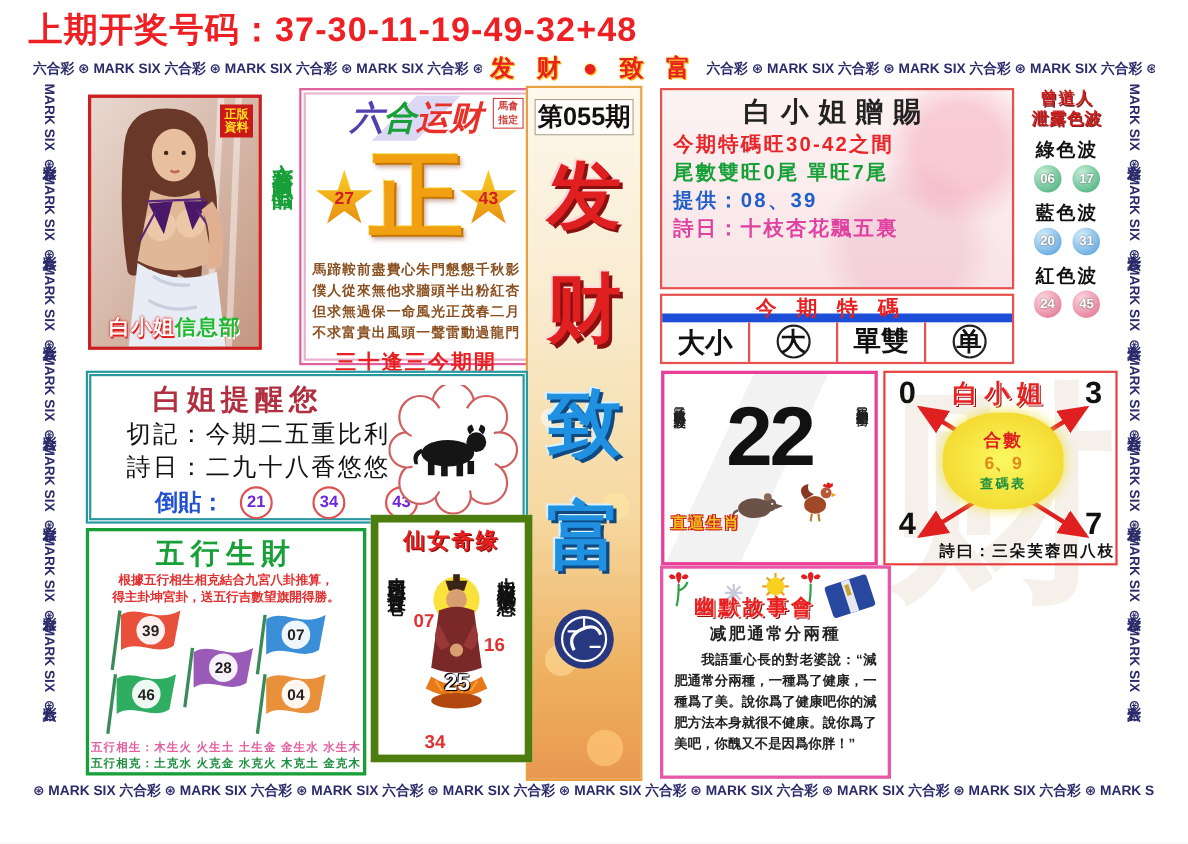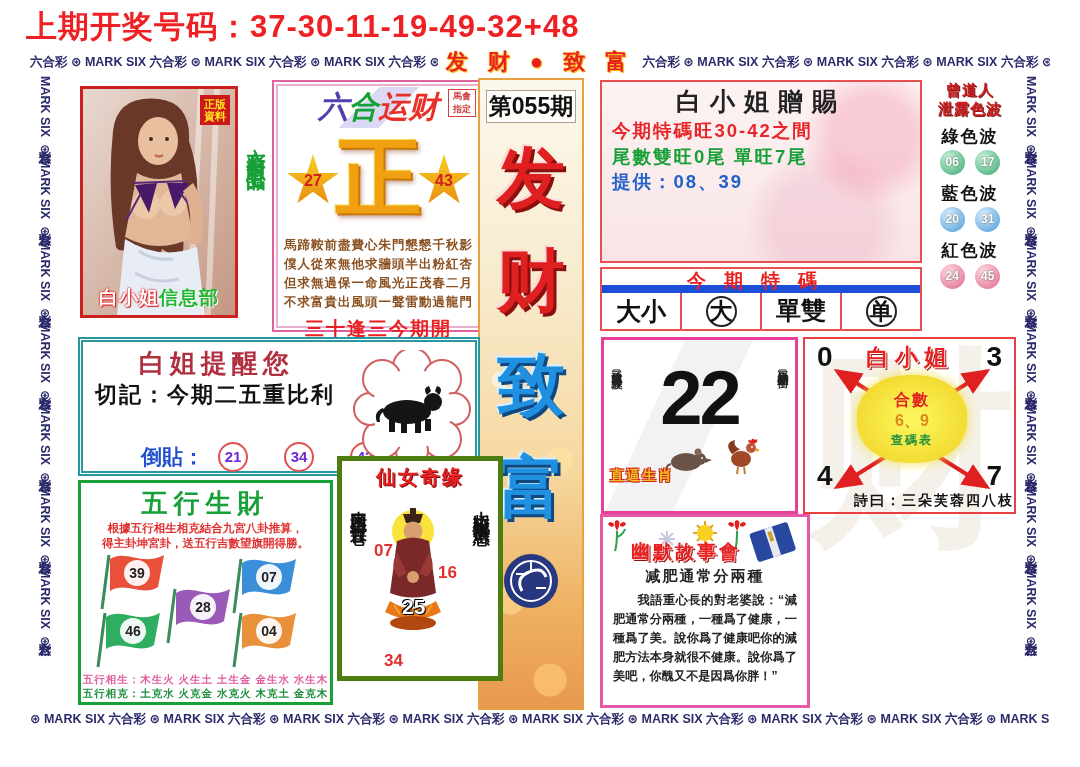--- a/index.html
+++ b/index.html
@@ -59,41 +59,41 @@
                font-weight:900; color:#f0a010; font-family:"Liberation Serif",serif;
                text-shadow:2px 2px 0 #c87808, -1px -1px 0 #f8e060, 3px 4px 5px rgba(120,40,0,.45); }
   .verses { display:flex; justify-content:space-between; padding:0 10px; margin-top:10px; }
   .vcol { font-size:12.5px; font-weight:bold; color:#8a5020; line-height:19px; letter-spacing:1px;}
   .luck-footer { text-align:center; color:#e82020; font-size:19px; font-weight:900; margin-top:4px; letter-spacing:2px;}
 
   
   .remind-box { left:78px; top:337px; width:402px; height:139px; border:5px double #2898a0; background:#fff; }
   .remind-title { position:absolute; top:4px; left:0; width:68%; text-align:center;
                   font-size:26px; font-weight:900; color:#b03040; letter-spacing:5px; }
-  .remind-line { position:absolute; left:12px; font-family:"Liberation Serif",serif;
-                 font-size:22px; font-weight:bold; color:#111; letter-spacing:2px; }
+  .remind-line { position:absolute; left:32px; font-family:"Liberation Serif",serif;
+                 font-size:22px; font-weight:normal; color:#111; letter-spacing:2px; }
   .rl1 { top:38px; } .rl2 { top:68px; }
   .paste-row { position:absolute; left:58px; top:100px; display:flex; align-items:center; }
   .paste-label { color:#2050d0; font-size:21px; font-weight:900; margin-right:14px; }
   .pnum { display:inline-block; width:30px; height:30px; border:2px solid #e05050; border-radius:50%;
           color:#6d28d9; font-size:15px; font-weight:bold; line-height:26px; text-align:center; margin-right:36px; }
   .cloud { position:absolute; right:4px; top:8px; }
 
   
   .wuxing-box { left:78px; top:480px; width:255px; height:225px; border:3px solid #18a038; background:#fff; }
   .wx-title { text-align:center; font-size:26px; font-weight:900; color:#18a038; letter-spacing:6px; margin-top:3px;}
   .wx-desc { text-align:center; font-size:11.5px; font-weight:bold; color:#e03030; line-height:15px; }
   .flag-field { position:relative; height:122px; }
   .flag { position:absolute; }
   .f1{left:16px;top:0;} .f2{left:148px;top:4px;} .f3{left:82px;top:34px;} .f4{left:12px;top:58px;} .f5{left:148px;top:58px;}
   .wx-sheng { text-align:center; font-size:10.5px; font-weight:bold; color:#e060a0; letter-spacing:1px;}
   .wx-ke    { text-align:center; font-size:10.5px; font-weight:bold; color:#209040; letter-spacing:1px;}
 
   
-  .fairy-box { left:337px; top:456px; width:166px; height:225px; border:5px solid #4d7c0f; background:#fff; }
+  .fairy-box { left:337px; top:468px; width:147px; height:225px; border:7px solid #4d7c0f; background:#fff; }
   .fairy-title { text-align:center; font-size:20px; font-weight:900; color:#e82020; letter-spacing:2px;
                  margin-top:3px; text-shadow:1px 1px 0 #801010; }
   .fairy-v { position:absolute; writing-mode:vertical-rl; text-orientation:upright;
              font-family:"Liberation Serif",serif; font-size:17px; font-weight:bold; color:#111; letter-spacing:3px;}
   .fv-l { left:5px; top:36px; } .fv-r { right:5px; top:36px; }
   .deity { position:absolute; left:38px; top:40px; }
   .fn { position:absolute; font-weight:900; color:#e03030; font-size:17px; }
   .fn1{left:32px;top:80px;} .fn2{left:96px;top:102px;}
   .fn3{left:60px;top:134px;color:#fff;font-size:21px;text-shadow:0 0 2px #000,1px 1px 0 #000,-1px -1px 0 #000;}
   .fn4{left:42px;top:190px;}
@@ -288,20 +288,21 @@
       <path d="M20 39 q-7 -13 7 -19 q13 -6 17 5" stroke="#fff" stroke-width="3" fill="none"></path>
       <path d="M14 22 h10 M44 36 h-10 M29 10 v8" stroke="#fff" stroke-width="2" fill="none"></path>
     </svg>
   </div>
 
   <div class="box gift-box">
     <div class="gift-title">白小姐贈賜</div>
     <div class="gift-line gl0">今期特碼旺30-42之間</div>
     <div class="gift-line gl2">尾數雙旺0尾 單旺7尾</div>
     <div class="gift-line gl3">提供：08、39</div>
+    <div class="gift-line gl4">詩日：十枝杏花飄五裏</div>
   </div>
 
   <div class="box waves">
     <div class="wv-t">曾道人</div>
     <div class="wv-t">泄露色波</div>
     <div class="wv-label">綠色波</div>
     <div class="ballrow">
       <span class="ball g">06</span>
       <span class="ball g">17</span>
     </div>
@@ -323,20 +324,21 @@
       <div class="sp-cell">大小</div>
       <div class="sp-cell"><span class="circled">大</span></div>
       <div class="sp-cell">單雙</div>
       <div class="sp-cell"><span class="circled">单</span></div>
     </div>
   </div>
 
   <div class="box remind-box">
     <div class="remind-title">白姐提醒您</div>
     <div class="remind-line rl1">切記：今期二五重比利</div>
+    <div class="remind-line rl2">詩日：二九十八香悠悠</div>
     <div class="paste-row">
       <span class="paste-label">倒貼：</span>
       <span class="pnum">21</span>
       <span class="pnum">34</span>
       <span class="pnum">43</span>
     </div>
     <svg class="cloud" width="118" height="118" viewBox="0 0 118 118">
       <g stroke="#d06060" stroke-width="2" fill="#fff">
         <circle cx="59" cy="17" r="19"></circle>
           <circle cx="89" cy="29" r="19"></circle>

